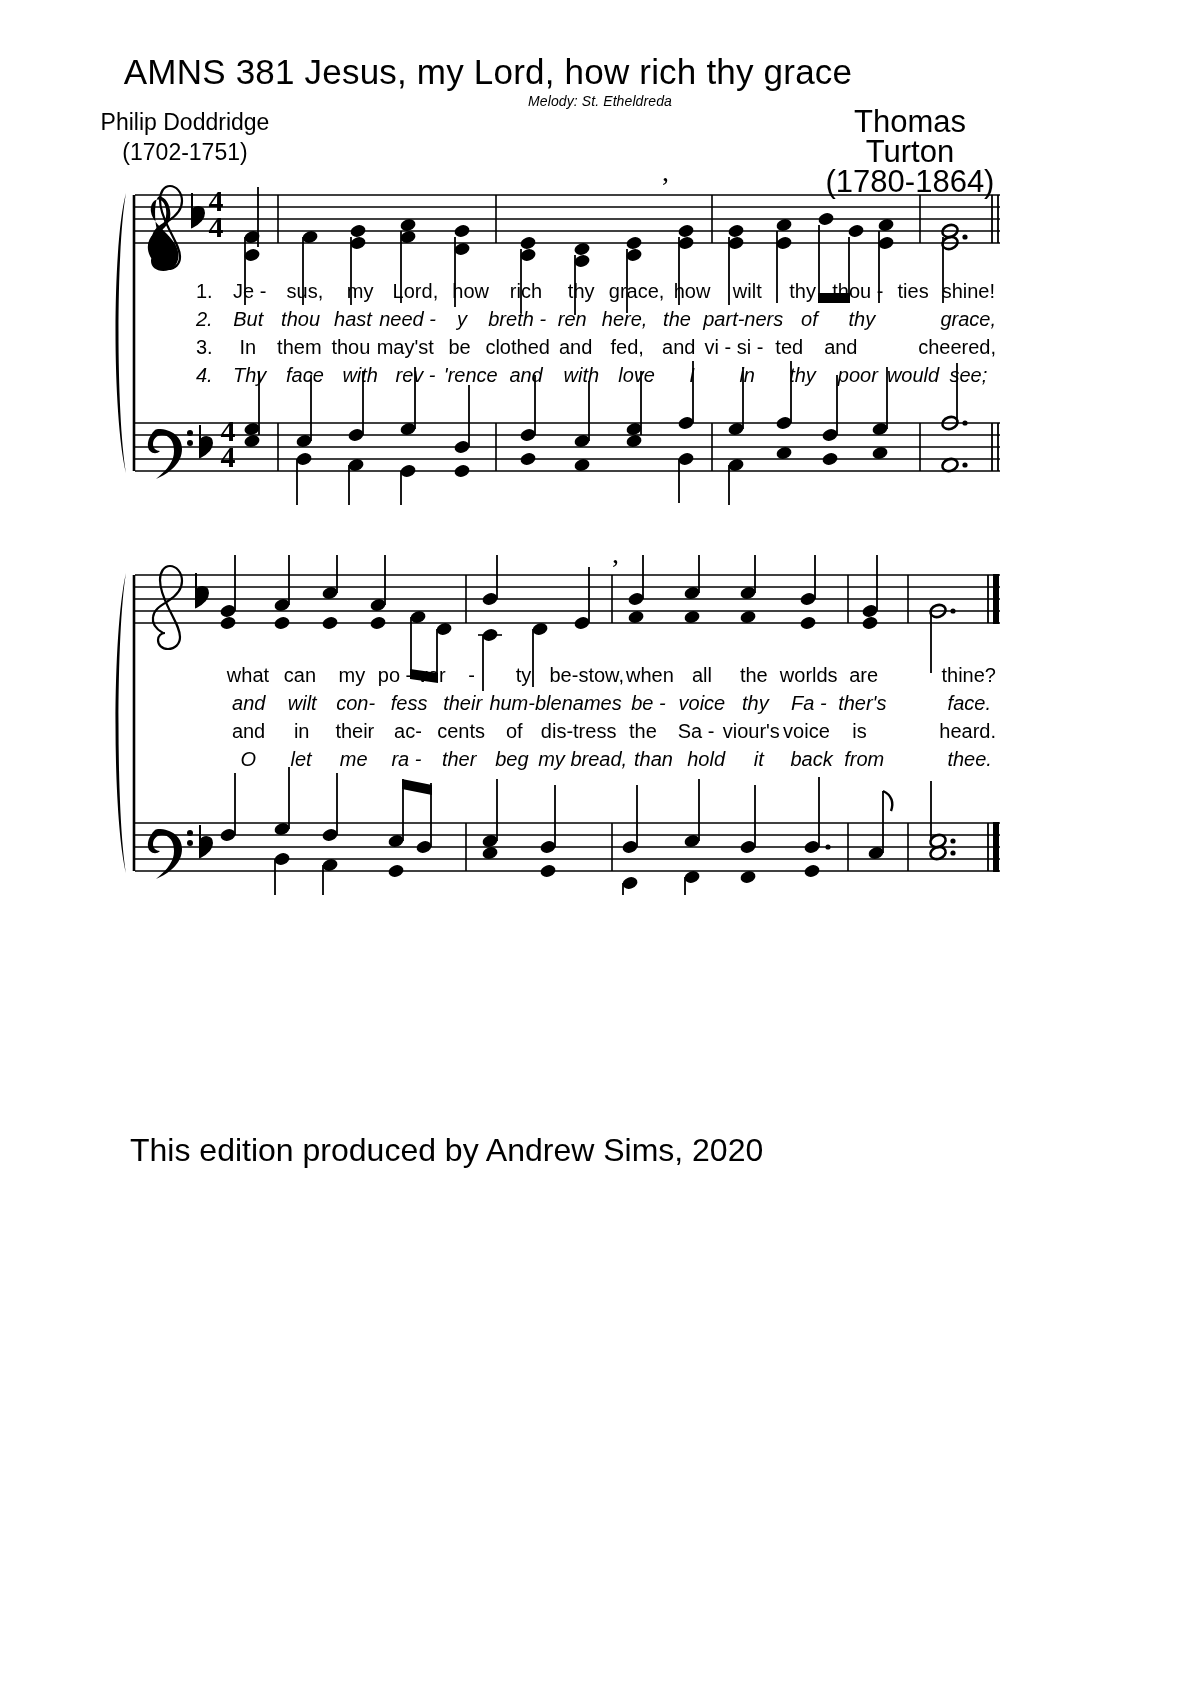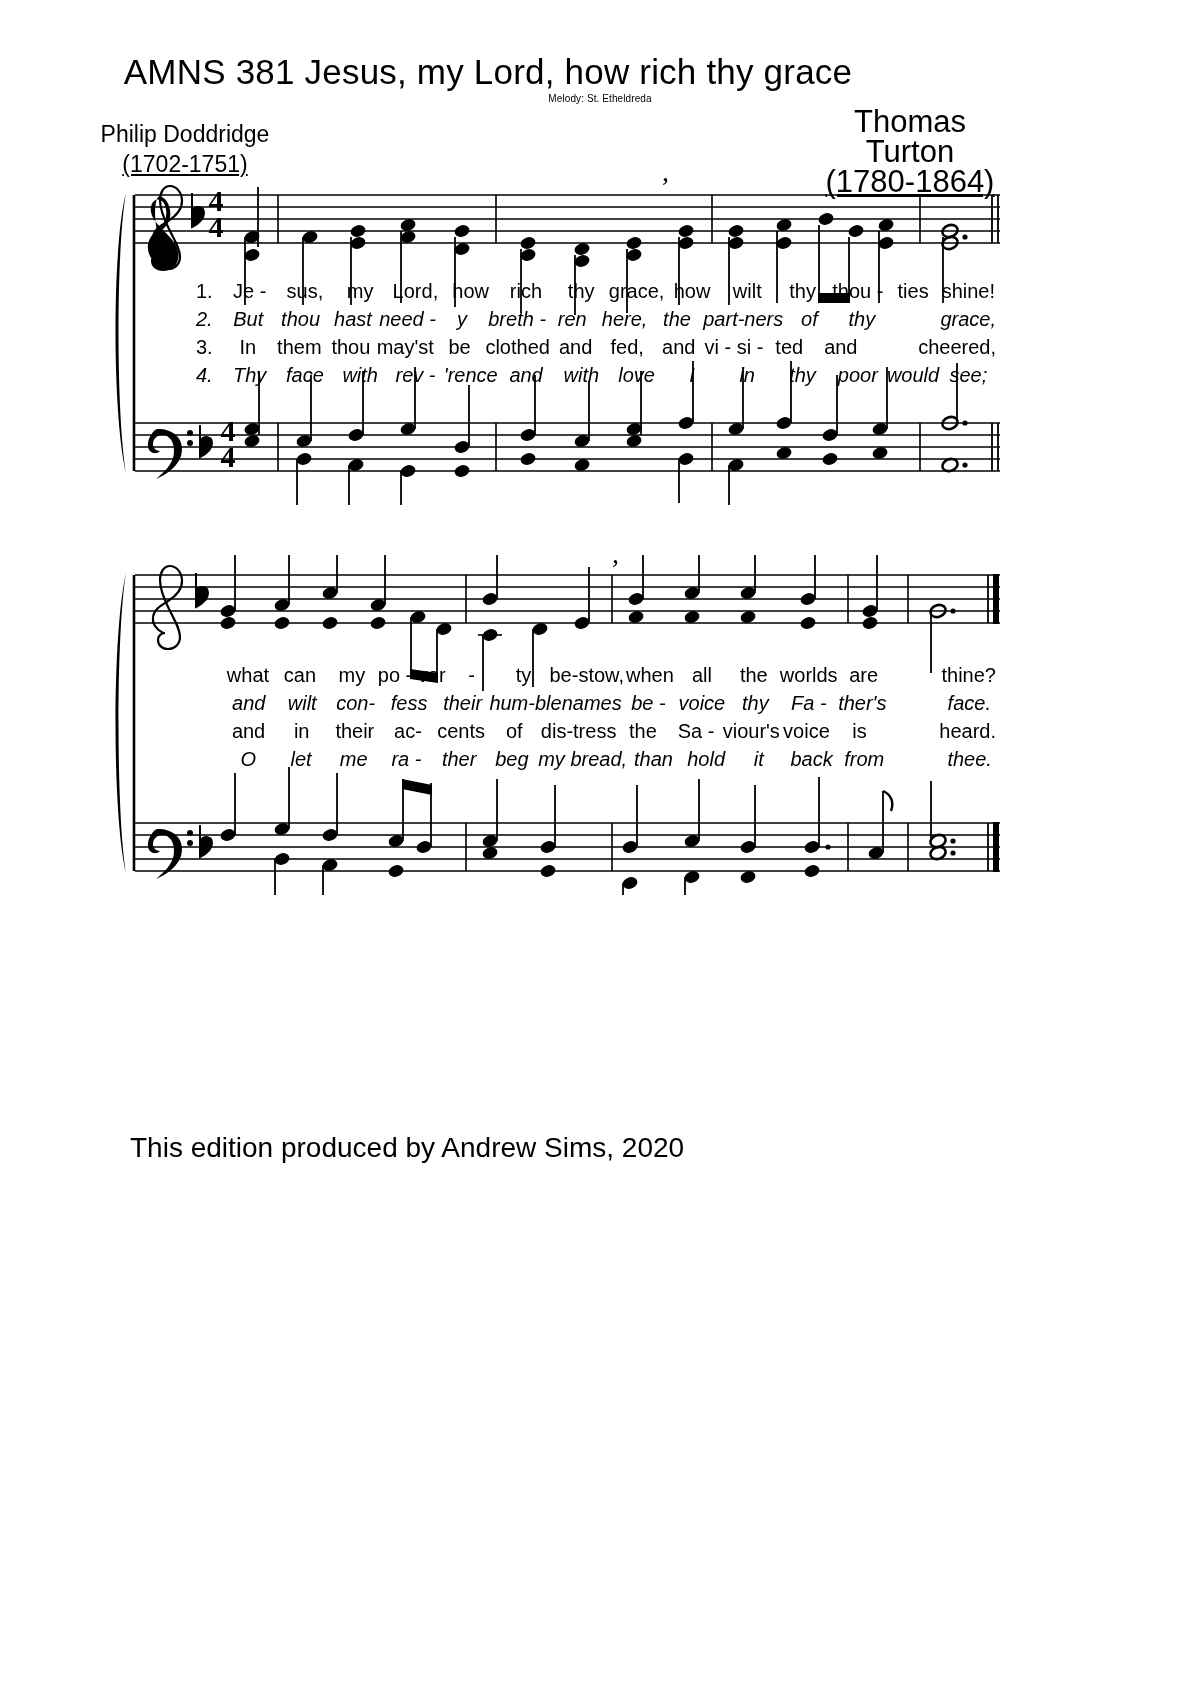--- a/index.html
+++ b/index.html
@@ -33,43 +33,43 @@
     font-weight: 400;
     letter-spacing: 0.2px;
     white-space: nowrap;
   }
   .melody-line {
     position: absolute;
     top: 93px;
     left: 0;
     width: 1200px;
     text-align: center;
-    font-size: 10px;
+    font-size: 14px;
     letter-spacing: 0.1px;
+    font-style: italic;
   }
   .author-left {
     position: absolute;
     top: 107px;
     left: 95px;
     font-size: 23px;
     line-height: 30px;
     text-align: center;
     width: 180px;
-    margin-top: 12px;
   }
   .author-right {
     position: absolute;
     top: 107px;
     right: 200px;
     font-size: 31px;
     line-height: 30px;
     text-align: center;
     width: 180px;
   }
-  .author-left .dates, .author-right .dates { display:block;text-decoration:underline; }
+  .author-left .dates, .author-right .dates { display:block; }
 
   
   .system { position: absolute; left: 0; width: 1200px; }
   #system-1 { top: 175px; height: 330px; }
   #system-2 { top: 555px; height: 330px; }
 
   .svg-music { display:block; }
 
   
   .lyric-block {
@@ -91,21 +91,21 @@
   .lyric-line.italic { font-style: italic; }
   .lyric-line .vnum { text-align: left; font-size: 20px; }
   .lyric-line .syl { text-align: center; }
   #lyrics-2 .lyric-line { grid-template-columns: 26px repeat(14, 1fr); }
 
   
   .footer-note {
     position: absolute;
     top: 1132px;
     left: 130px;
-    font-size: 28px;
+    font-size: 32px;
   }
 </style>
 </head>
 <body>
 
 <div class="page">
 
   <div class="title">AMNS 381 Jesus, my Lord, how rich thy grace</div>
   <div class="melody-line">Melody: St. Etheldreda</div>
 

